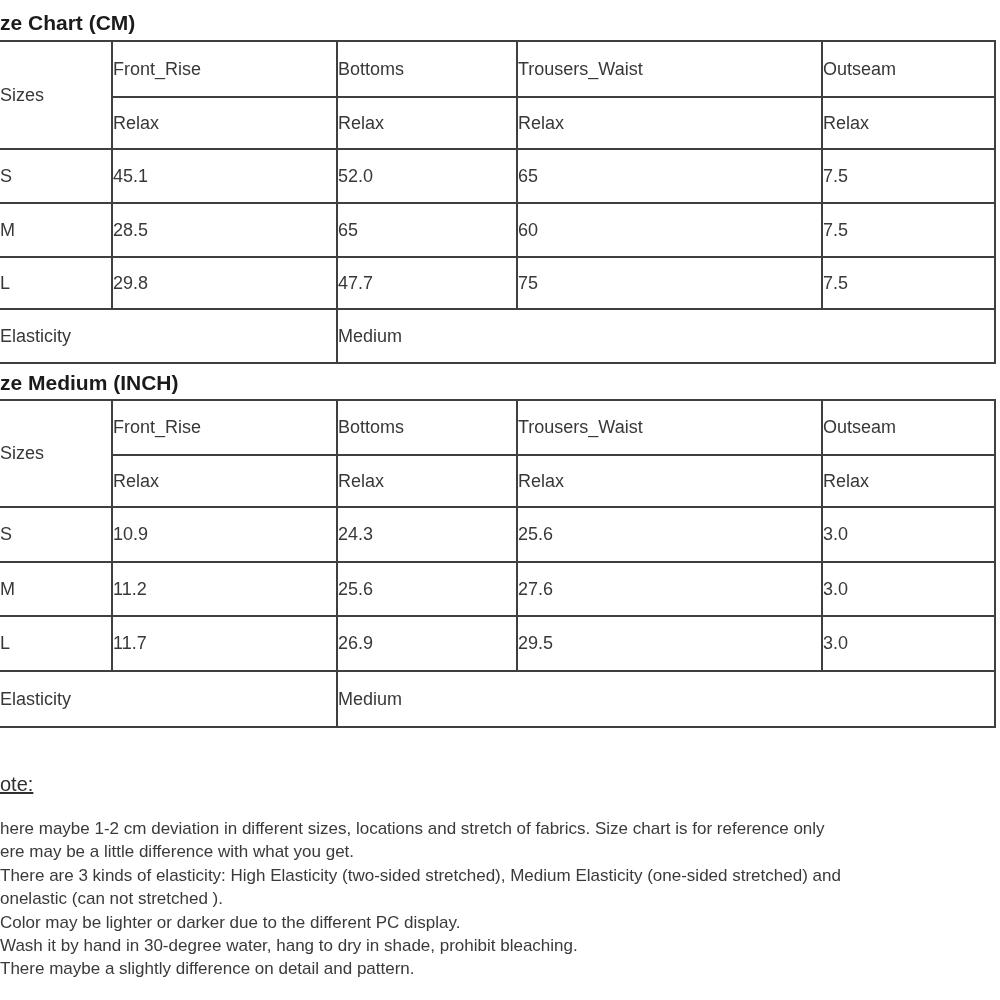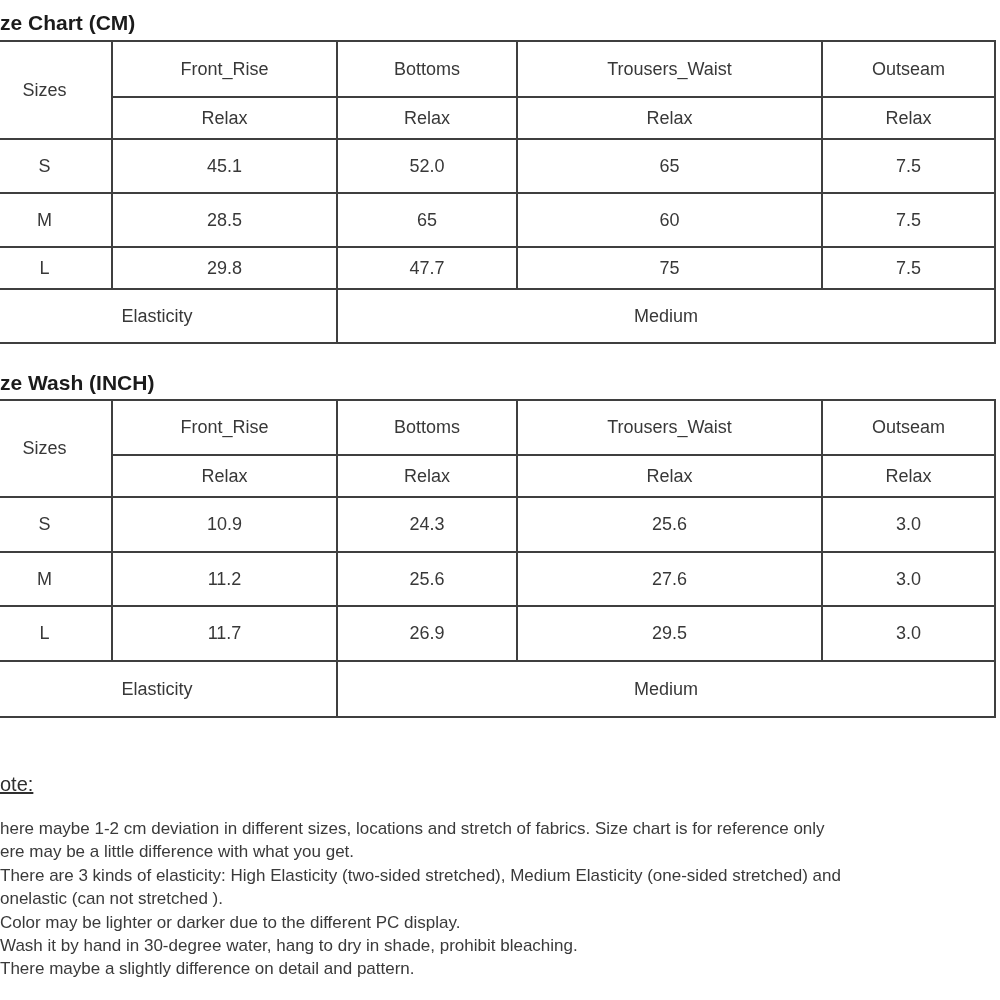--- a/index.html
+++ b/index.html
@@ -24,34 +24,34 @@
     border-collapse: collapse;
     table-layout: fixed;
     width: 995px;
     background: #ffffff;
   }
   #cm-table   { top: 40px; }
   #inch-table { top: 399px; }
 
   .size-table td {
     border: 2px solid #3f3f3f;
-    text-align: center;
+    text-align: left;
     vertical-align: middle;
     font-size: 18px;
     color: #383838;
     padding: 0;
     overflow: hidden;
     white-space: nowrap;
   }
   .size-table td.first-col {
     border-left: none;
     padding-right: 22px; 
     border-radius: 23px;
   }
-  tr.h53 { height: 42px; }
+  tr.h53 { height: 52px; }
   tr.h54 { height: 54px; }
   tr.h55 { height: 55px; }
   tr.h56 { height: 56px; }
 
   .note-title {
     position: absolute; left: 0; top: 770px;
     font-size: 20px; color: #2f2f2f;
     line-height: 28px; white-space: nowrap; text-decoration: underline;
   }
   .note-lines {
@@ -110,21 +110,21 @@
     <td>75</td>
     <td>7.5</td>
   </tr>
   <tr class="h54">
     <td colspan="2" class="first-col">Elasticity</td>
     <td colspan="3">Medium</td>
   </tr>
 </tbody>
   </table>
 
-<div id="inch-title" class="chart-title">ze Wash (INCH)</div>
+<div id="inch-title" class="chart-title">ze Medium (INCH)</div>
 
 <table id="inch-table" class="size-table">
   <colgroup>
     <col style="width:112px">
       <col style="width:225px">
       <col style="width:180px">
       <col style="width:305px">
       <col style="width:173px">
   </colgroup>
   <tbody>

